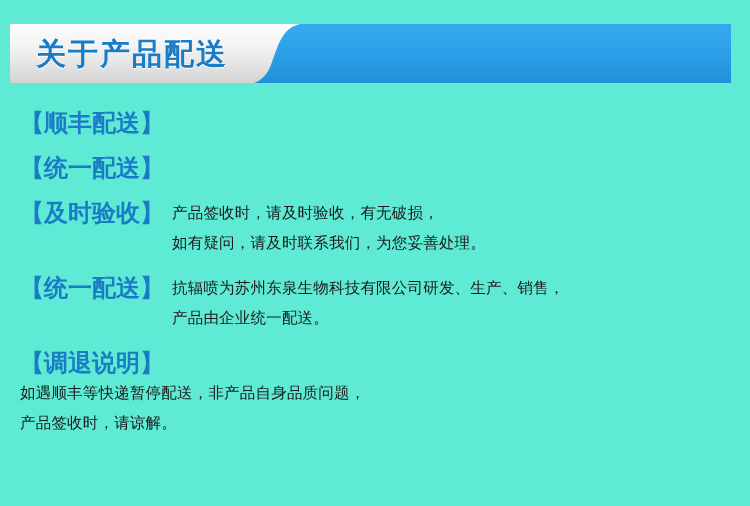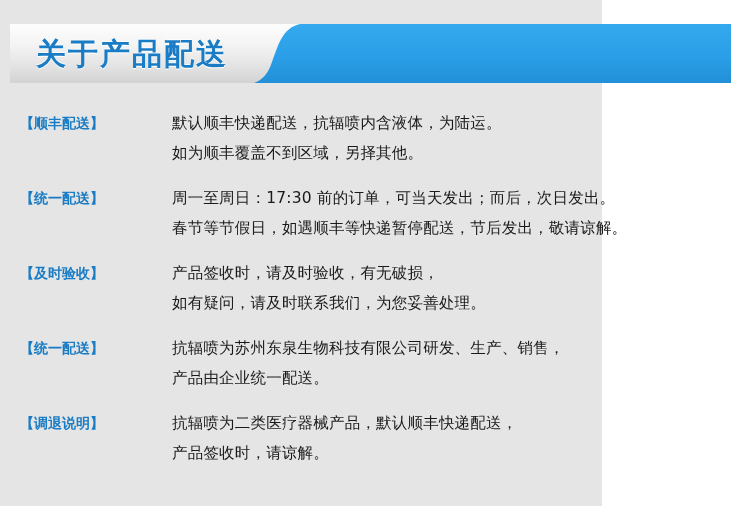--- a/index.html
+++ b/index.html
@@ -9,23 +9,23 @@
   body {
     width: 750px;
     height: 506px;
     background: #ffffff;
     font-family: "DejaVu Sans", "Liberation Sans", sans-serif;
     overflow: hidden;
   }
 
   .page {
     position: relative;
-    width: 602px;
+    width: 750px;
     height: 506px;
-    background: #e5e5e5;
+    background: #5eead4;
   }
 
   
   .banner {
     position: absolute;
     left: 10px;
     top: 24px;
     width: 721px;
     height: 59px;
     overflow: hidden;
@@ -71,27 +71,27 @@
     position: absolute;
     left: 20px;
     top: 108px;
     width: 714px;
   }
   .row {
     display: flex;
     align-items: flex-start;
     margin-bottom: 15px;
   }
-  .row:last-child { margin-bottom: 0; }
+  .row:last-child { margin-bottom: 0; flex-direction: column; }
 
   .row-label {
     flex: 0 0 auto;
     width: 152px;
     color: #1a7cc4;
-    font-size: 14px;
+    font-size: 24px;
     font-weight: bold;
     line-height: 30px;
     white-space: nowrap;
     letter-spacing: 0px;
   }
   .row-lines {
     flex: 1 1 auto;
     min-width: 0;
   }
   .line {
@@ -112,32 +112,24 @@
     <div class="banner-gray-wrap">
       <div class="banner-gray"></div>
     </div>
     <div class="banner-title">关于产品配送</div>
   </div>
 
   <div class="content">
 
     <div class="row">
       <div class="row-label">【顺丰配送】</div>
-      <div class="row-lines">
-        <div class="line">默认顺丰快递配送，抗辐喷内含液体，为陆运。</div>
-        <div class="line">如为顺丰覆盖不到区域，另择其他。</div>
-      </div>
     </div>
 
     <div class="row">
       <div class="row-label">【统一配送】</div>
-      <div class="row-lines">
-        <div class="line">周一至周日：17:30 前的订单，可当天发出；而后，次日发出。</div>
-        <div class="line">春节等节假日，如遇顺丰等快递暂停配送，节后发出，敬请谅解。</div>
-      </div>
     </div>
 
     <div class="row">
       <div class="row-label">【及时验收】</div>
       <div class="row-lines">
         <div class="line">产品签收时，请及时验收，有无破损，</div>
         <div class="line">如有疑问，请及时联系我们，为您妥善处理。</div>
       </div>
     </div>
 
@@ -145,19 +137,19 @@
       <div class="row-label">【统一配送】</div>
       <div class="row-lines">
         <div class="line">抗辐喷为苏州东泉生物科技有限公司研发、生产、销售，</div>
         <div class="line">产品由企业统一配送。</div>
       </div>
     </div>
 
     <div class="row">
       <div class="row-label">【调退说明】</div>
       <div class="row-lines">
-        <div class="line">抗辐喷为二类医疗器械产品，默认顺丰快递配送，</div>
+        <div class="line">如遇顺丰等快递暂停配送，非产品自身品质问题，</div>
         <div class="line">产品签收时，请谅解。</div>
       </div>
     </div>
 
   </div>
 </div>
 
 </body></html>

